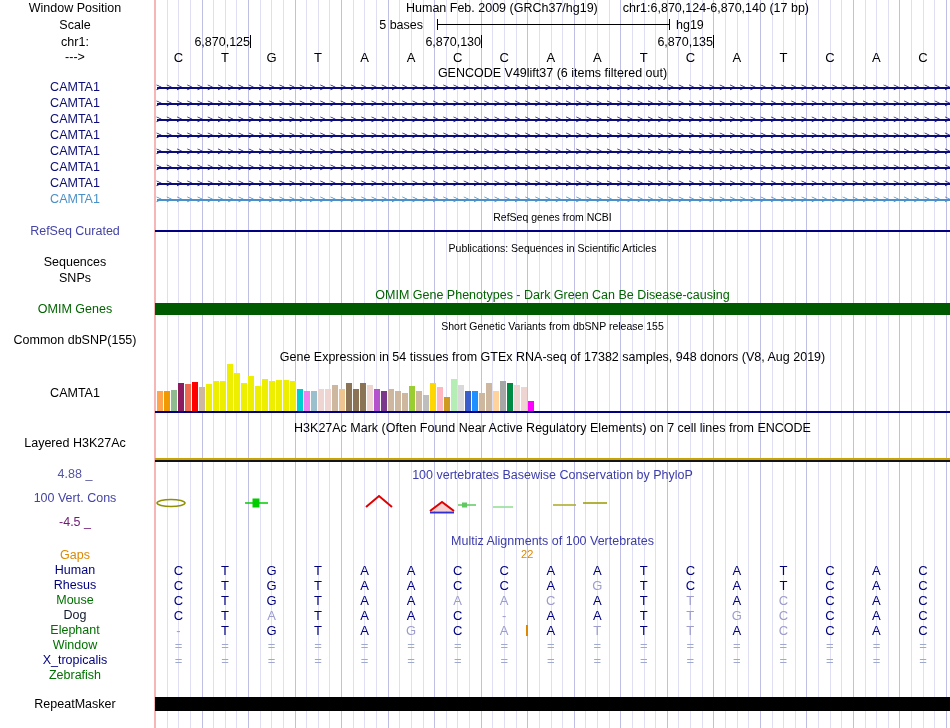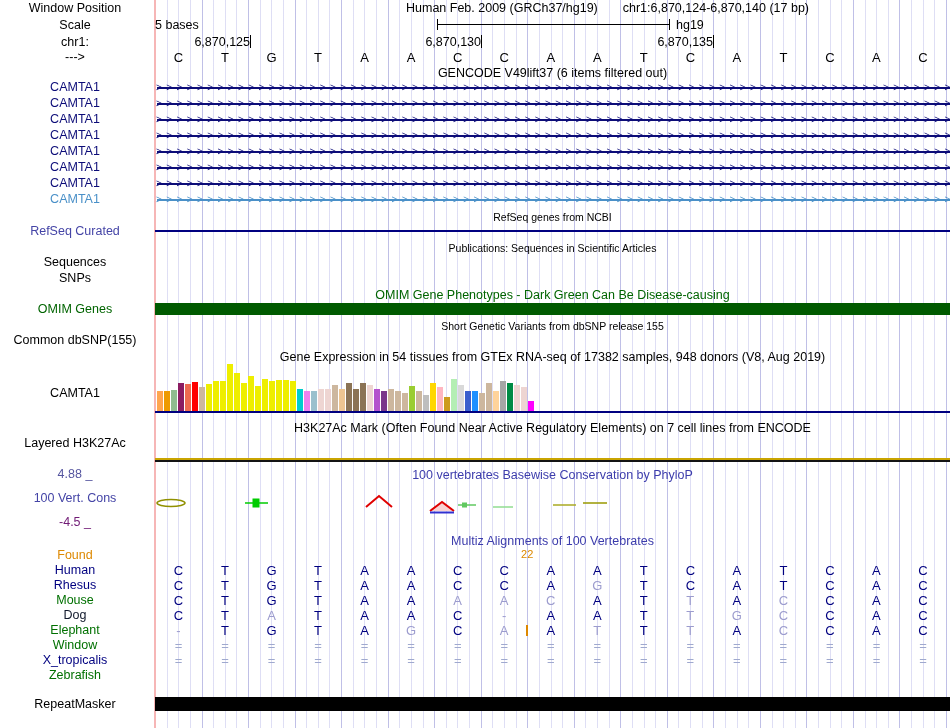--- a/index.html
+++ b/index.html
@@ -18,21 +18,21 @@
   .blue{color:#3C3CAC;}
   .green{color:#006400;}
   .slate{color:#4444A6;}
   .cell{position:absolute;width:47px;text-align:center;font-size:13px;height:15px;line-height:15px;}
   .base{color:#000;}
   .match{color:#000080;}
   .dim{color:#9C9CCE;}
   .eq{color:#9FA9CE;}
   .coord{position:absolute;top:35px;width:92px;height:14px;font-size:12.5px;text-align:right;line-height:14px;}
   .coord .tick{position:absolute;right:-1px;top:0;width:1px;height:13px;background:#000;}
-  .fivebases{position:absolute;left:155px;width:277px;top:18px;text-align:left;font-size:12.5px;line-height:14px;}
+  .fivebases{position:absolute;left:146px;width:277px;top:18px;text-align:right;font-size:12.5px;line-height:14px;}
   .scaleline{position:absolute;left:437px;top:19px;width:231px;height:11px;
        border-left:1px solid #000;border-right:1px solid #000;
        background:linear-gradient(to bottom,transparent 5px,#000 5px,#000 6px,transparent 6px);}
   .hg19{position:absolute;left:676px;top:18px;font-size:12.5px;line-height:14px;}
   .generow{position:absolute;left:155px;width:795px;height:16px;overflow:hidden;}
   .gline{position:absolute;left:2px;right:0;top:7.2px;height:1.6px;}
   .garrows{position:absolute;left:1px;top:0;width:795px;height:16px;font-size:10px;
        letter-spacing:4.4px;line-height:15.5px;overflow:hidden;}
   .refline{position:absolute;left:155px;width:795px;top:230px;height:1.5px;background:#000080;}
   .omimbar{position:absolute;left:155px;width:795px;top:303px;height:12px;background:#005A00;}
@@ -232,21 +232,21 @@
       <line x1="275" y1="22.5" x2="299" y2="22.5" stroke="#3030D0" stroke-width="2"></line>
       <line x1="303" y1="15" x2="321" y2="15" stroke="#60C860" stroke-width="1.5"></line>
       <rect x="307" y="12.5" width="5" height="5" fill="#60C860"></rect>
       <line x1="338" y1="17" x2="358" y2="17" stroke="#90DC90" stroke-width="1.5"></line>
       <line x1="398" y1="15" x2="421" y2="15" stroke="#AAAA22" stroke-width="1.5"></line>
       <line x1="428" y1="13" x2="452" y2="13" stroke="#999900" stroke-width="1.5"></line>
     </svg>
 
   <div class="ctr blue" style="top:534px">Multiz Alignments of 100 Vertebrates</div>
   <div id="align">
-      <div class="lab" style="top: 548px; color: rgb(221, 136, 0);">Found</div>
+      <div class="lab" style="top: 548px; color: rgb(221, 136, 0);">Gaps</div>
       <div class="gapcount" style="left: 512.24px; top: 548px;">22</div>
       <div class="lab" style="top: 563px; color: rgb(0, 0, 128);">Human</div>
       <span class="cell match" style="left: 155px; top: 563px;">C</span>
       <span class="cell match" style="left: 201.53px; top: 563px;">T</span>
       <span class="cell match" style="left: 248.06px; top: 563px;">G</span>
       <span class="cell match" style="left: 294.59px; top: 563px;">T</span>
       <span class="cell match" style="left: 341.12px; top: 563px;">A</span>
       <span class="cell match" style="left: 387.65px; top: 563px;">A</span>
       <span class="cell match" style="left: 434.18px; top: 563px;">C</span>
       <span class="cell match" style="left: 480.71px; top: 563px;">C</span>

